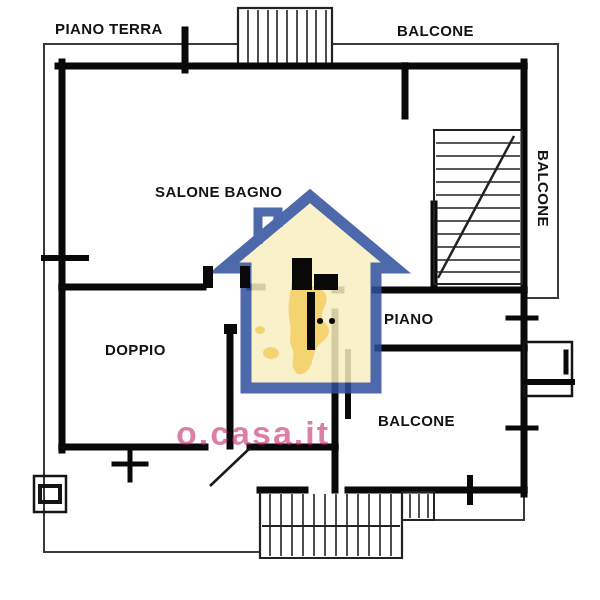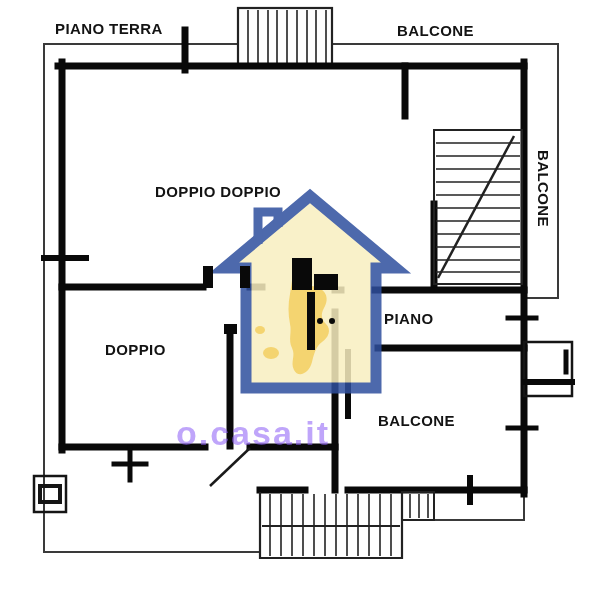--- a/index.html
+++ b/index.html
@@ -10,21 +10,21 @@
   svg.plan{position:absolute;left:0;top:0;width:600px;height:600px;}
   .room-label{
     position:absolute;font-weight:bold;font-size:15px;letter-spacing:.4px;
     color:#131313;white-space:nowrap;user-select:none;
   }
   .room-label.vertical{
     transform:rotate(90deg);transform-origin:left top;
   }
   .wm-text{
     position:absolute;left:176px;top:414px;
-    font-size:34px;font-weight:bold;color:#8b5cf6;opacity:.55;
+    font-size:34px;font-weight:bold;color:#be185d;opacity:.55;
     letter-spacing:2px;white-space:nowrap;user-select:none;
   }
 </style>
 </head>
 <body>
 
 <div class="stage">
 
   <svg class="plan" viewBox="0 0 600 600">
 
@@ -159,21 +159,21 @@
   </svg>
 
   <div class="wm-text">o.casa.it</div>
 
   <div class="room-label" style="left:55px;top:20px">PIANO TERRA</div>
 
   <div class="room-label" style="left:397px;top:22px">BALCONE</div>
 
   <div class="room-label vertical" style="left:552px;top:150px">BALCONE</div>
 
-  <div class="room-label" style="left:155px;top:183px">DOPPIO DOPPIO</div>
+  <div class="room-label" style="left:155px;top:183px">SALONE BAGNO</div>
 
   <div class="room-label" style="left:384px;top:310px">PIANO</div>
 
   <div class="room-label" style="left:105px;top:341px">DOPPIO</div>
 
   <div class="room-label" style="left:378px;top:412px">BALCONE</div>
 
 
 </div>
 

